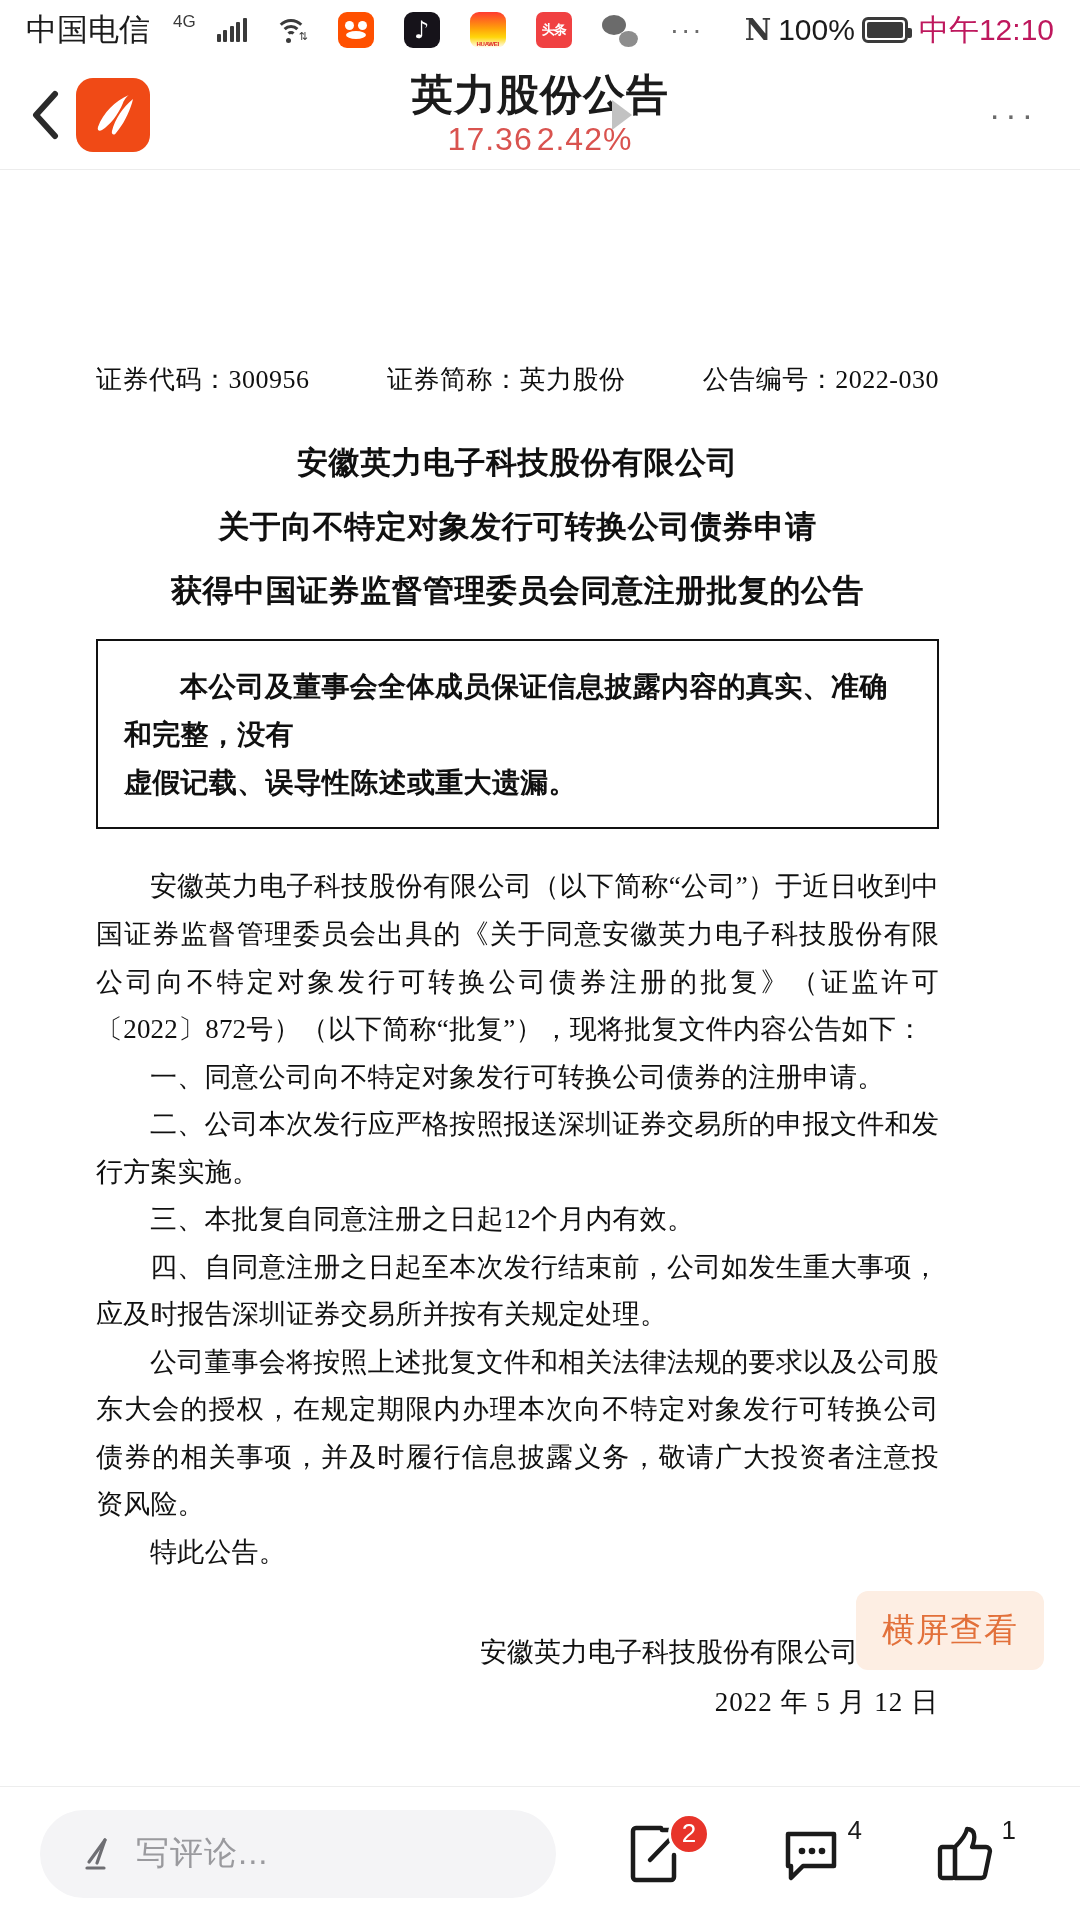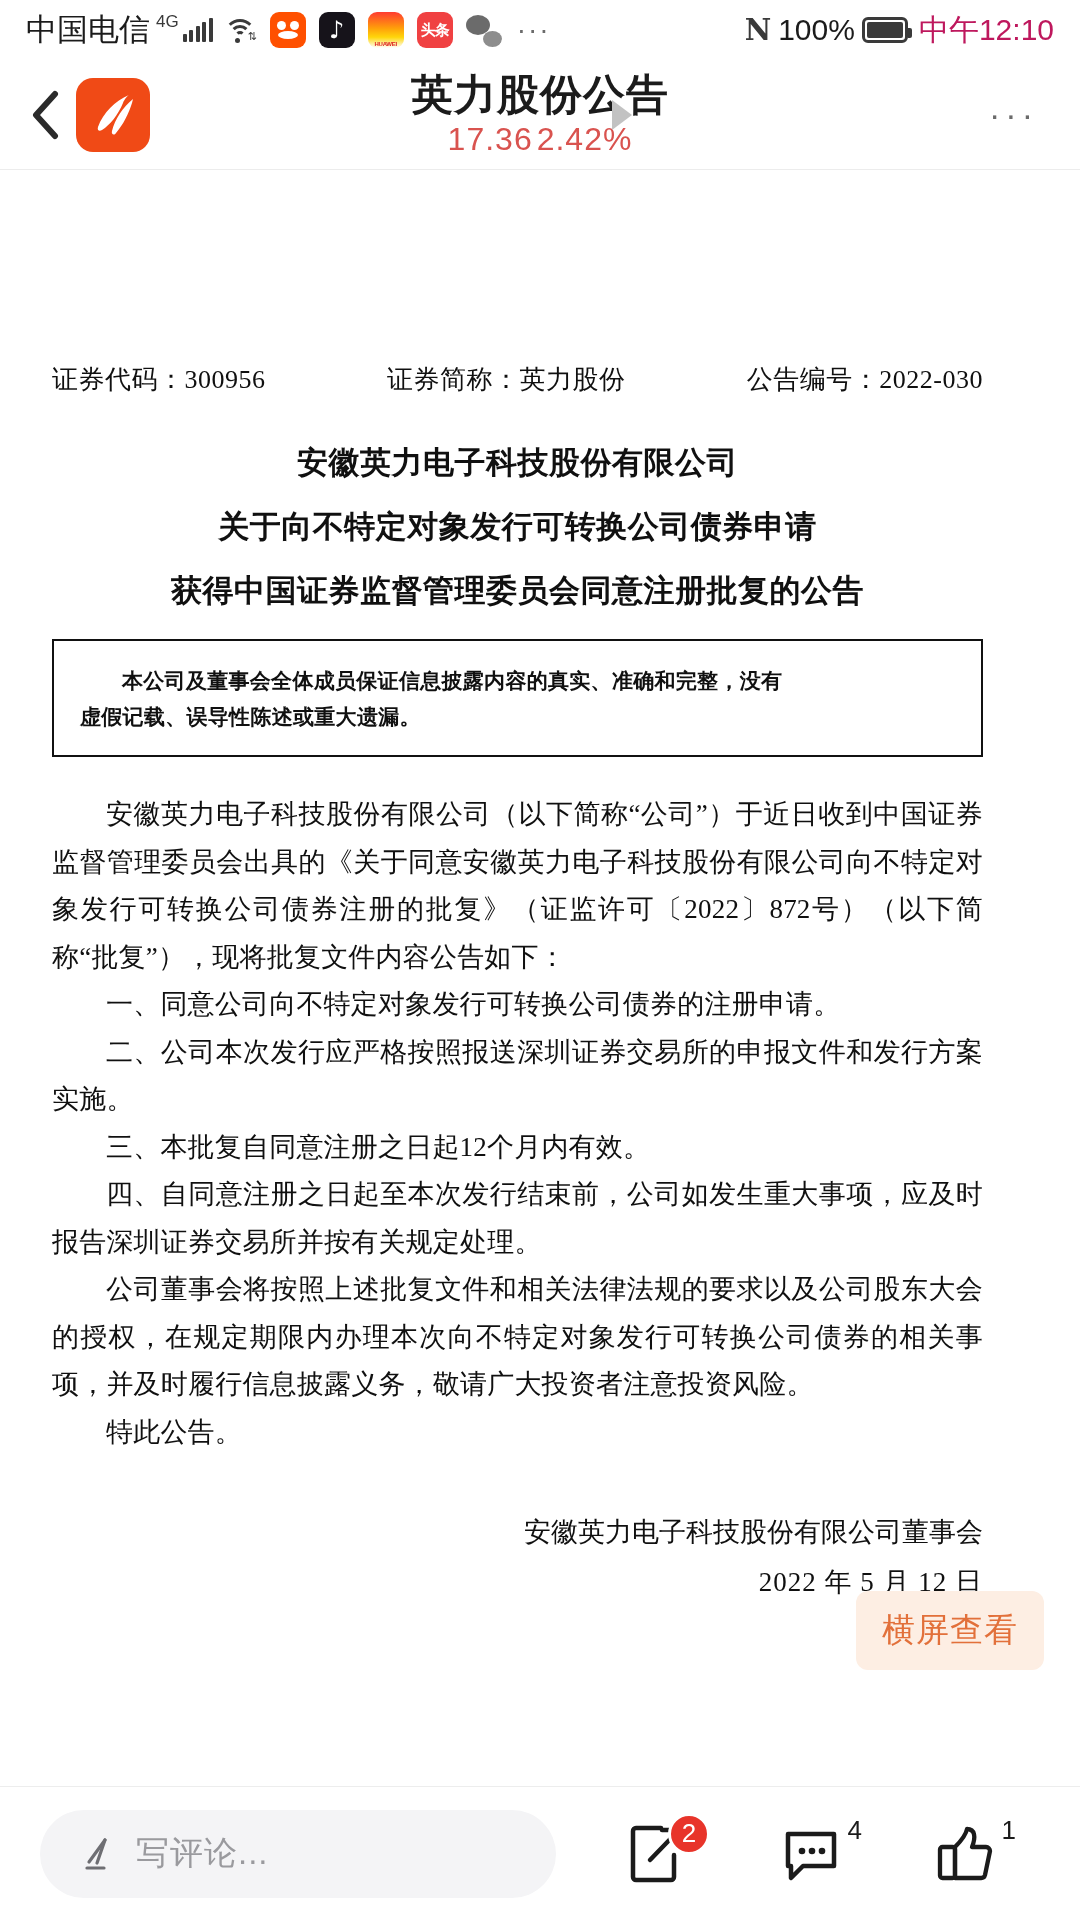--- a/index.html
+++ b/index.html
@@ -12,21 +12,21 @@
   }
 
   
   .status-bar{
     height:60px; width:1080px;
     display:flex; align-items:center;
     padding:0 26px;
     background:#ffffff;
     position:relative;
   }
-  .sb-left{ display:flex; align-items:center; gap:4px; }
+  .sb-left{ display:flex; align-items:center; gap:21px; }
   .carrier{ font-size:31px; color:#1b1b1b; letter-spacing:0px; font-weight:400; }
   .net-type{ font-size:17px; color:#3a3a3a; position:relative; top:-8px; margin-left:2px;}
   .bars{ display:flex; align-items:flex-end; gap:2.5px; height:24px; margin-left:0px;}
   .bars i{ display:block; width:4px; background:#3a3a3a; border-radius:1px;}
   .bars i:nth-child(1){height:8px}
   .bars i:nth-child(2){height:12px}
   .bars i:nth-child(3){height:16px}
   .bars i:nth-child(4){height:20px}
   .bars i:nth-child(5){height:24px}
   .wifi{ margin-left:6px; width:34px; height:26px; position:relative;}
@@ -48,21 +48,21 @@
   .ico-kuaishou{ background:#ff5000; }
   .ico-kuaishou .ks{ width:24px;height:18px; position:relative;}
   .ico-kuaishou .ks b{position:absolute;background:#fff;border-radius:50%;}
   .ico-kuaishou .e1{width:9px;height:9px;left:1px;top:0}
   .ico-kuaishou .e2{width:9px;height:9px;right:1px;top:0}
   .ico-kuaishou .e3{width:20px;height:8px;left:2px;bottom:0;border-radius:3px}
   .ico-douyin{ background:#16131a;}
   .ico-douyin span{font-size:24px;color:#fff;line-height:1;font-family:"DejaVu Sans",sans-serif;}
   .ico-huawei{ background:linear-gradient(180deg,#ff3b30 0%,#ff9f0a 45%,#ffd60a 70%,#fff 100%); }
   .ico-huawei .hw{position:absolute;bottom:1px;left:0;right:0;text-align:center;font-size:6px;color:#d22;font-weight:700;letter-spacing:-.3px;}
-  .ico-toutiao{ background:#f04142; font-size:15px; font-weight:700; letter-spacing:-1px;}
+  .ico-toutiao{ background:#f04142; font-size:13px; font-weight:700; letter-spacing:-1px;border-radius:7px;}
   .ico-wechat{ background:transparent; }
   .ico-wechat .w1,.ico-wechat .w2{position:absolute;border-radius:50%;background:#6b6b6b;}
   .ico-wechat .w1{width:24px;height:20px;left:0;top:3px;}
   .ico-wechat .w2{width:19px;height:16px;right:0;bottom:1px;background:#8d8d8d;}
   .ellip{ font-size:28px;color:#6b6b6b;margin-left:11px;letter-spacing:2px;line-height:.6}
 
   .sb-right{ margin-left:auto; display:flex; align-items:center; gap:7px;}
   .nfc{ font-size:29px; color:#3a3a3a; font-family:"DejaVu Serif",serif; font-weight:700;}
   .batt-pct{ font-size:30px; color:#1b1b1b;}
   .batt{ width:46px;height:26px;border:3px solid #3a3a3a;border-radius:6px;position:relative;display:flex;align-items:center;padding:2px;}
@@ -99,37 +99,37 @@
   }
   .nav-more{ position:absolute;right:42px;top:50%;transform:translateY(-50%);
     font-size:34px;color:#6b6b6b;letter-spacing:5px;line-height:.4;}
 
   
   .doc-wrap{
     position:absolute; top:172px; left:0; width:1080px; height:1614px;
     background:#fff; overflow:hidden;
   }
   .page{
-    width:1035px; padding:0 52px; background:#fff;
+    width:1035px; padding:0 96px; background:#fff;
     font-family:"Liberation Serif","DejaVu Serif",serif;
     color:#101010;
   }
   .doc-head{
     display:flex; justify-content:space-between;
     font-size:26px; margin-top:190px; letter-spacing:.5px;
   }
   .doc-head span{ white-space:nowrap;}
   .doc-titles{ margin-top:50px; text-align:center; }
   .doc-titles .t{
     font-size:31px; font-weight:700; line-height:1.0;
     margin-bottom:33px; letter-spacing:.5px;
   }
   .notice-box{
     border:2px solid #111; margin-top:6px; padding:22px 26px 20px 26px;
-    font-size:21px; font-weight:700; line-height:1.72; letter-spacing:.3px;
+    font-size:28px; font-weight:700; line-height:1.72; letter-spacing:.3px;
   }
   .notice-box p{ text-indent:2em; }
   .notice-box p.cont{ text-indent:0; }
   .body-text{ margin-top:34px; font-size:27px; line-height:1.76; letter-spacing:.2px;}
   .body-text p{ text-indent:2em; margin:0; text-align:justify;}
   .sign{ margin-top:52px; text-align:right; font-size:27px; line-height:1.85;}
   .sign .d{ letter-spacing:1px;}
 
   
   .landscape-btn{

